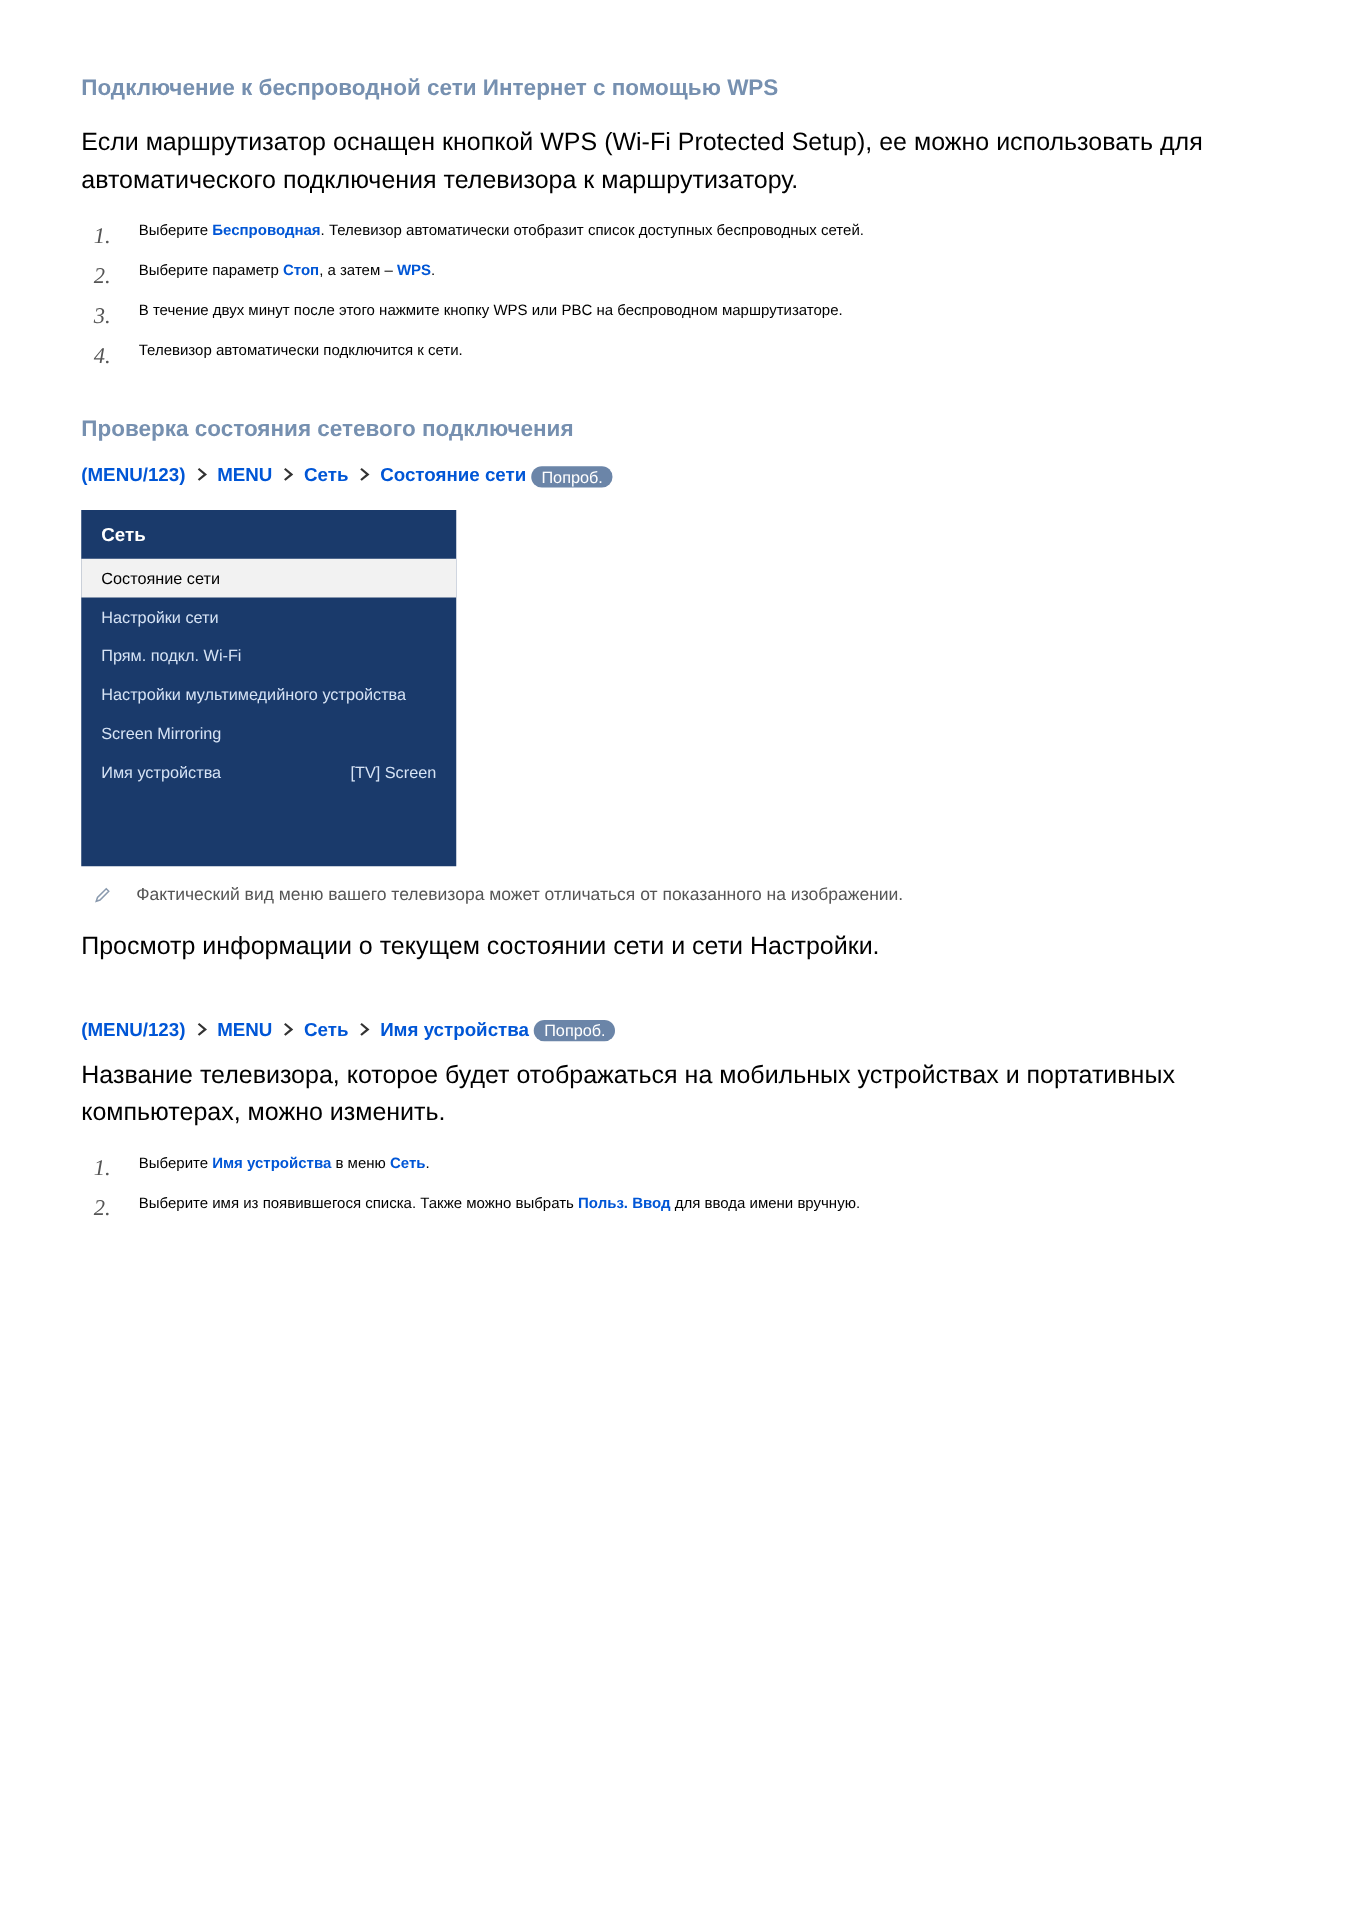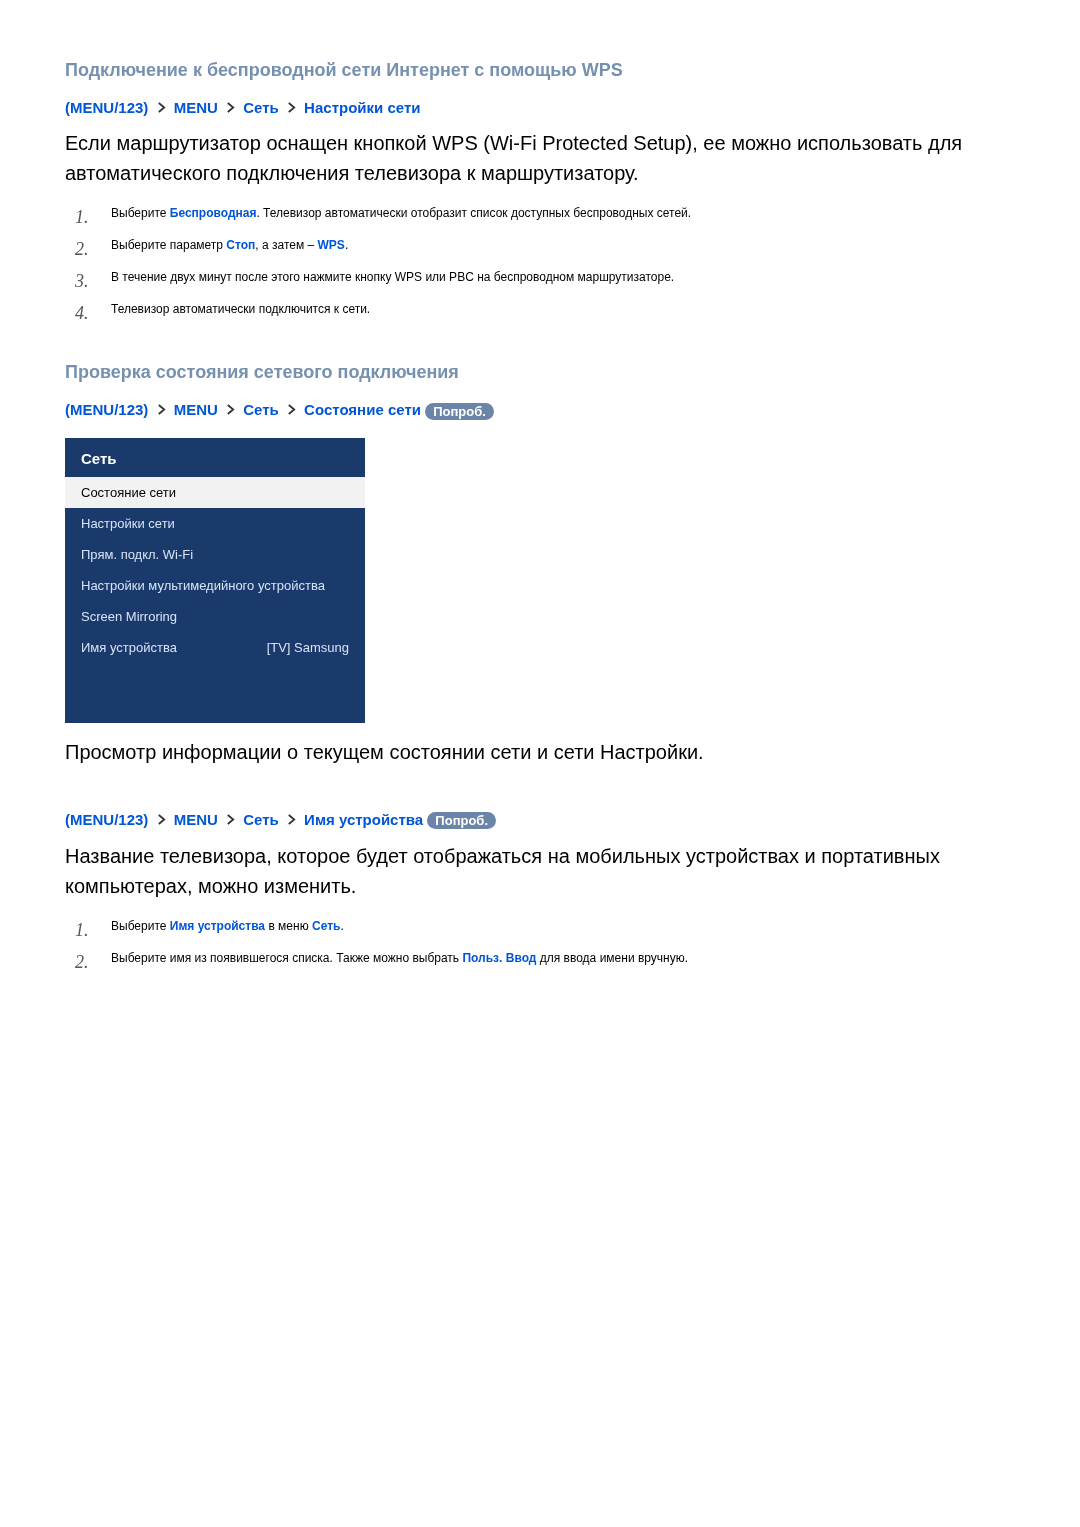--- a/index.html
+++ b/index.html
@@ -71,21 +71,21 @@
       color: #0056d6;
       font-weight: 700;
     }
     .try-pill {
       display: inline-block;
       background: #6b85a8;
       color: #ffffff;
       border-radius: 9px;
       padding: 1px 8px;
       font-size: 13px;
-      font-weight: 700;
+      font-weight: 400;
       vertical-align: middle;
     }
     .menu-screenshot {
       width: 300px;
       background: #1a3a6b;
       margin: 18px 0 14px 0;
       padding-bottom: 60px;
     }
     .menu-header {
       color: #ffffff;
@@ -124,35 +124,20 @@
     .section-gap {
       margin-top: 44px;
     }
   </style>
 </head>
 <body>
 
 <div>
   <h2 class="section-title">Подключение к беспроводной сети Интернет с помощью WPS</h2>
 
-  <div class="breadcrumb">
-    <span class="paren">(</span><span>MENU/123</span><span class="paren">)</span>
-    <span class="chevron"><svg viewBox="0 0 10 12">
-          <path d="M2 1 L8 6 L2 11" fill="none" stroke="#333" stroke-width="2"></path>
-        </svg></span>
-    <span>MENU</span>
-    <span class="chevron"><svg viewBox="0 0 10 12">
-          <path d="M2 1 L8 6 L2 11" fill="none" stroke="#333" stroke-width="2"></path>
-        </svg></span>
-    <span>Сеть</span>
-    <span class="chevron"><svg viewBox="0 0 10 12">
-          <path d="M2 1 L8 6 L2 11" fill="none" stroke="#333" stroke-width="2"></path>
-        </svg></span>
-    <span>Настройки сети</span>
-  </div>
 
   <p class="body-text">Если маршрутизатор оснащен кнопкой WPS (Wi-Fi Protected Setup), ее можно использовать для автоматического подключения телевизора к маршрутизатору.</p>
 
   <ol class="numbered-list">
     <li>
       <span>Выберите </span><span class="bold-blue">Беспроводная</span><span>. Телевизор автоматически отобразит список доступных беспроводных сетей.</span>
     </li>
     <li>
       <span>Выберите параметр </span><span class="bold-blue">Стоп</span><span>, а затем – </span><span class="bold-blue">WPS</span><span>.</span>
     </li>
@@ -193,24 +178,32 @@
         <span>Прям. подкл. Wi-Fi</span>
       </div>
     <div class="menu-row">
         <span>Настройки мультимедийного устройства</span>
       </div>
     <div class="menu-row">
         <span>Screen Mirroring</span>
       </div>
     <div class="menu-row">
       <span>Имя устройства</span>
-      <span class="value">[TV] Samsung</span>
+      <span class="value">[TV] Screen</span>
     </div>
   </div>
 
+  <div class="note-row">
+    <span class="note-icon">
+      <svg width="14" height="14" viewBox="0 0 14 14">
+          <path d="M2 12 L3 9 L10 2 L12 4 L5 11 L2 12 Z" fill="none" stroke="#8a9aae" stroke-width="1.2"></path>
+        </svg>
+    </span>
+    <span class="note-text">Фактический вид меню вашего телевизора может отличаться от показанного на изображении.</span>
+  </div>
 
   <p class="body-text">Просмотр информации о текущем состоянии сети и сети Настройки.</p>
 </div>
 
 <div class="section-gap">
 
   <div class="breadcrumb">
     <span class="paren">(</span><span>MENU/123</span><span class="paren">)</span>
     <span class="chevron"><svg viewBox="0 0 10 12">
           <path d="M2 1 L8 6 L2 11" fill="none" stroke="#333" stroke-width="2"></path>

